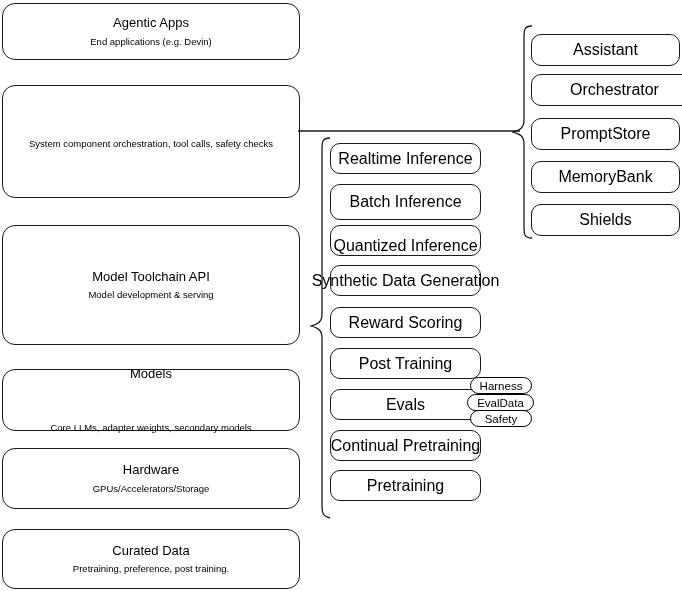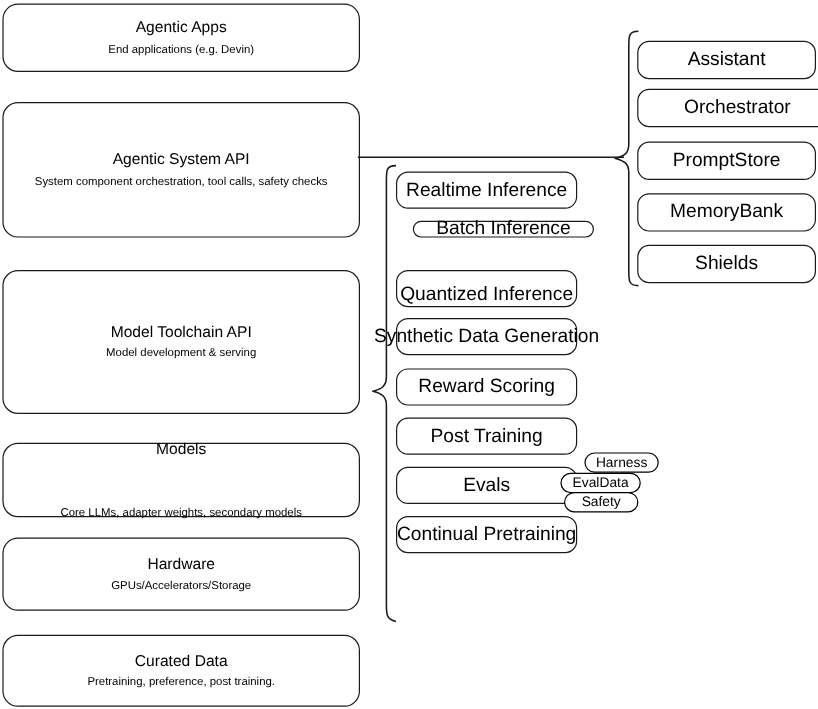--- a/index.html
+++ b/index.html
@@ -80,21 +80,20 @@
 <body>
 
 <div id="canvas">
 
   <div class="box" style="left:2px; top:3px; width:298px; height:57px;">
     <div class="title">Agentic Apps</div>
     <div class="subtitle">End applications (e.g. Devin)</div>
   </div>
 
   <div class="box" style="left:2px; top:85px; width:298px; height:113px;">
-    <div class="title">Agentic System API</div>
     <div class="subtitle">System component orchestration, tool calls, safety checks</div>
   </div>
 
   <div class="box" style="left:2px; top:225px; width:298px; height:120px;">
     <div class="title">Model Toolchain API</div>
     <div class="subtitle">Model development &amp; serving</div>
   </div>
 
   <div class="box" style="left:2px; top:369px; width:298px; height:62px;gap:36px;">
     <div class="title">Models</div>
@@ -135,43 +134,46 @@
     <span>Shields</span>
   </div>
 
   <svg class="brace" style="left:310px; top:136px; width:22px; height:384px;" viewBox="0 0 22 384" preserveAspectRatio="none">
     <path d="M20 2 C 12 2, 12 6, 12 14 L12 178 C12 186, 8 188, 1 190 C8 192, 12 194, 12 202 L12 368 C12 376, 12 380, 20 382" fill="none" stroke="#1a1a1a" stroke-width="1.3"></path>
   </svg>
 
   <div class="chip" style="left:330px; top:143px; width:151px; height:31px;">
     <span>Realtime Inference</span>
   </div>
-  <div class="chip" style="left:344px; top:184px; width:151px; height:14px;">
+  <div class="chip" style="left:330px; top:184px; width:151px; height:36px;">
     <span>Batch Inference</span>
   </div>
   <div class="chip" style="left:330px; top:225px; width:151px; height:31px;align-items:flex-end;">
     <span>Quantized Inference</span>
   </div>
   <div class="chip" style="left:330px; top:265px; width:151px; height:31px;">
     <span>Synthetic Data Generation</span>
   </div>
   <div class="chip" style="left:330px; top:307px; width:151px; height:31px;">
     <span>Reward Scoring</span>
   </div>
   <div class="chip" style="left:330px; top:348px; width:151px; height:31px;">
     <span>Post Training</span>
   </div>
   <div class="chip" style="left:330px; top:389px; width:151px; height:31px;">
     <span>Evals</span>
   </div>
   <div class="chip" style="left:330px; top:430px; width:151px; height:31px;justify-content:center;">
     <span>Continual Pretraining</span>
   </div>
+  <div class="chip" style="left:330px; top:470px; width:151px; height:31px;">
+    <span>Pretraining</span>
+  </div>
 
-  <div class="pill" style="left:487px; top:377px; width:62px; height:17px;">
+  <div class="pill" style="left:470px; top:377px; width:62px; height:17px;">
     <span>Harness</span>
   </div>
   <div class="pill" style="left:467px; top:394px; width:67px; height:17px;">
     <span>EvalData</span>
   </div>
   <div class="pill" style="left:470px; top:410px; width:62px; height:17px;">
     <span>Safety</span>
   </div>
 
 </div>

